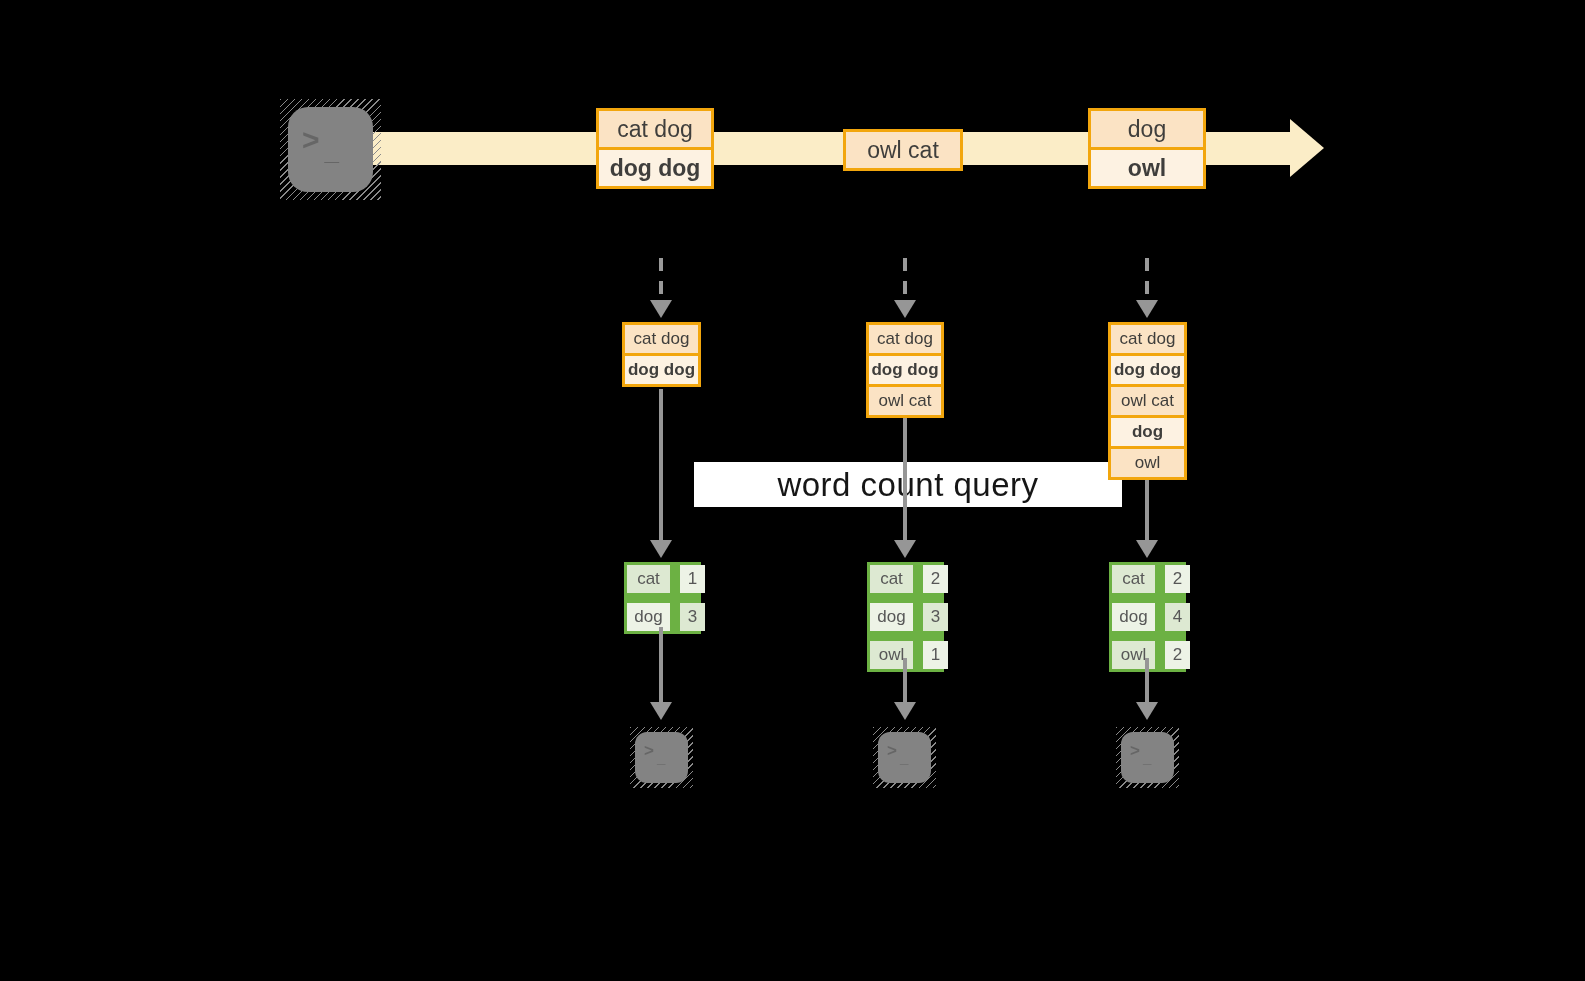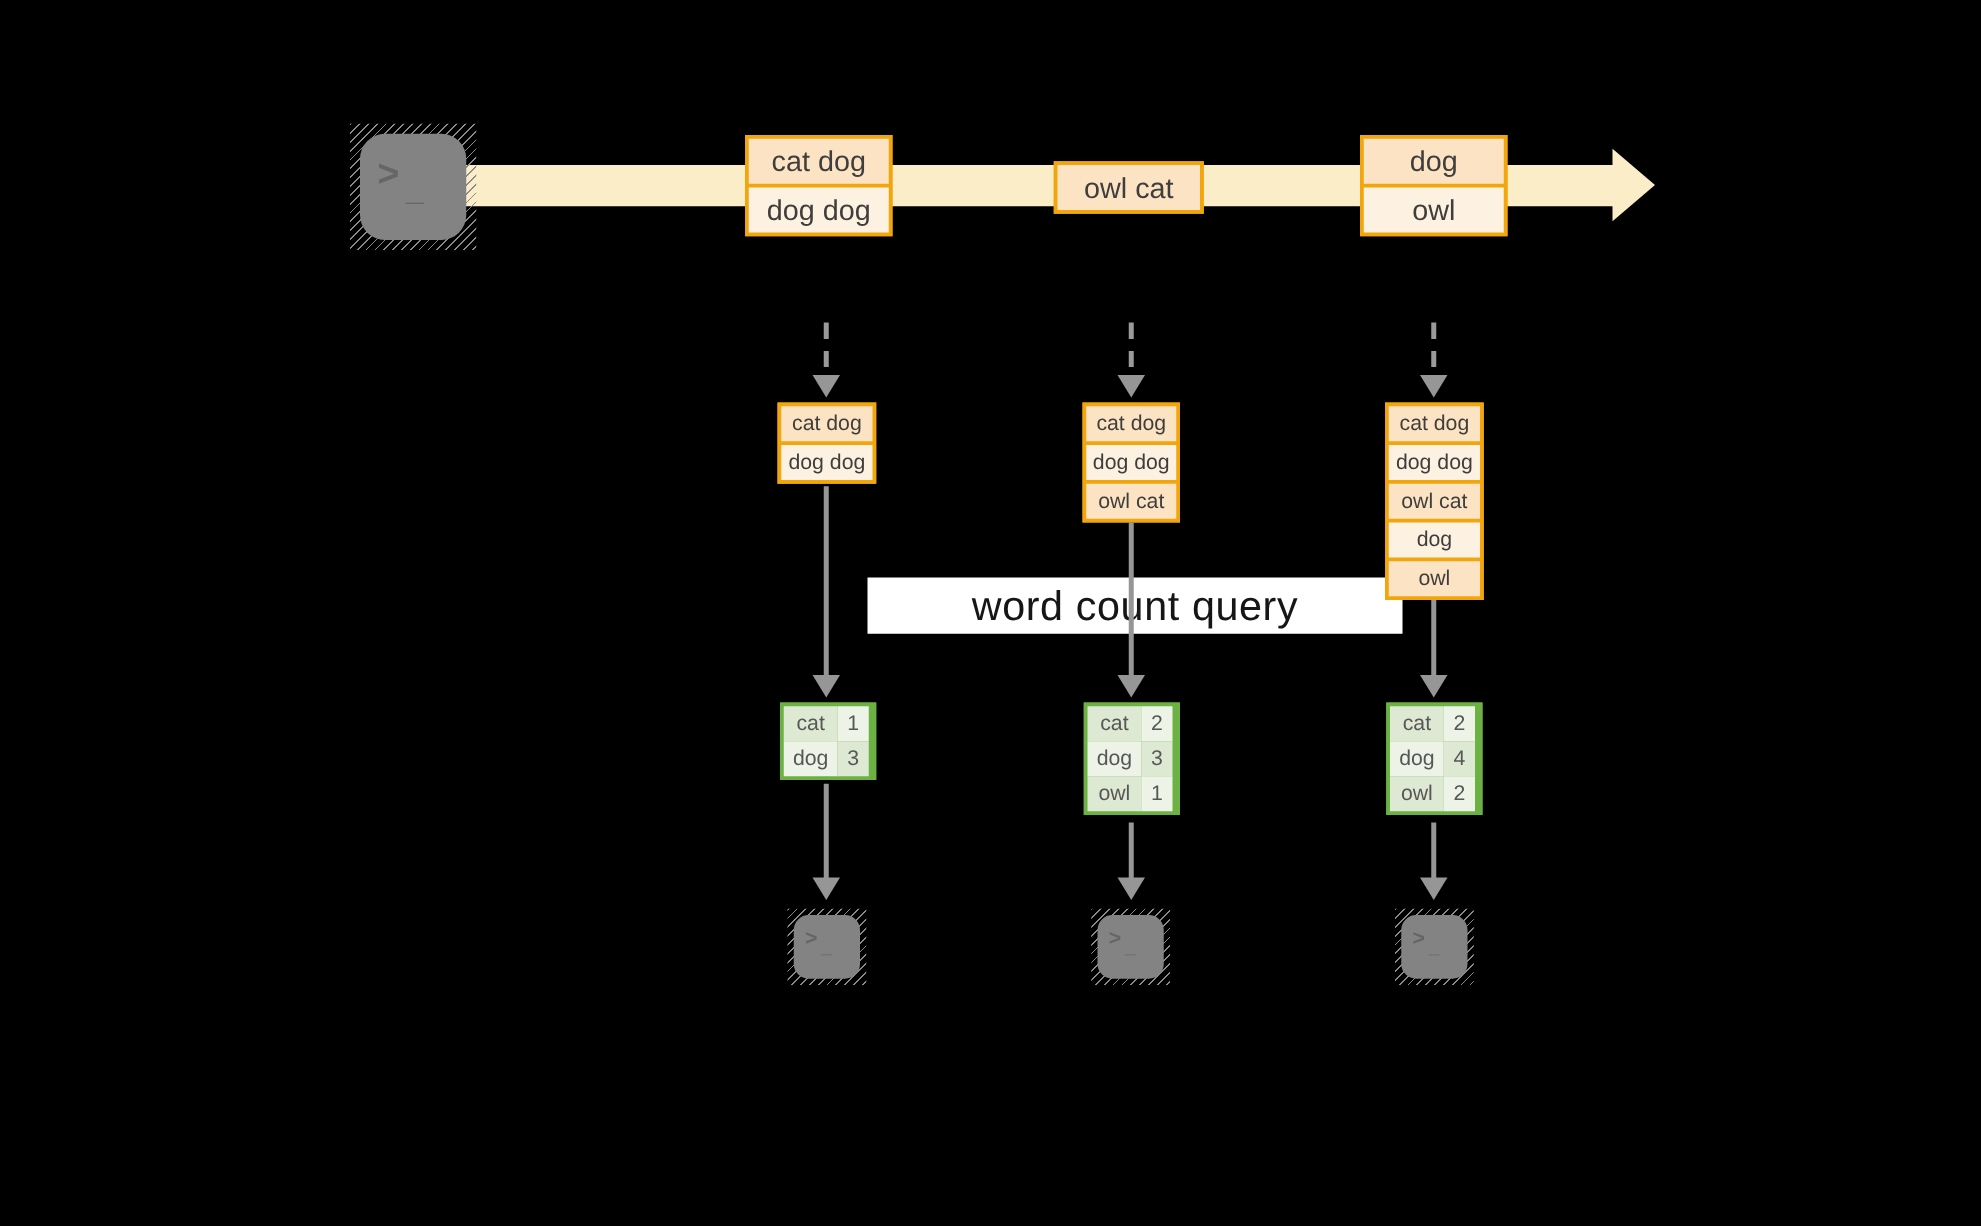--- a/index.html
+++ b/index.html
@@ -21,41 +21,41 @@
   .band-head{position:absolute; left:1290px; top:119px; width:0; height:0;
     border-top:29px solid transparent; border-bottom:29px solid transparent;
     border-left:34px solid var(--band); z-index:0;}
 
   
   .obox{position:absolute; display:flex; flex-direction:column; gap:3px;
     background:var(--amber); border:3px solid var(--amber); z-index:1;}
   .obox .row{display:block; text-align:center; color:var(--box-text); overflow:hidden; white-space:nowrap;}
   .obox.big .row{height:36px; line-height:36px; font-size:23px;}
   .r-dark{background:var(--peach-dark);}
-  .r-light{background:var(--peach-light);}
+  .r-light{background:var(--peach-light);font-weight:bold;}
   #batch1{left:596px; top:108px; width:118px;}
   #batch2{left:843px; top:129px; width:120px;}
   #batch3{left:1088px; top:108px; width:118px;}
 
   
   .stack{position:absolute; top:322px; display:flex; flex-direction:column; gap:3px;
     background:var(--amber); border:3px solid var(--amber); z-index:3;}
   .stack .row{height:28px; line-height:28px; font-size:17px; text-align:center; color:var(--box-text); white-space:nowrap;}
   #stack1{left:622px; width:79px;}
   #stack2{left:866px; width:78px;}
   #stack3{left:1108px; width:79px;}
 
   
   .banner{position:absolute; left:694px; top:462px; width:428px; height:45px;
     background:var(--banner-bg); color:var(--banner-text); z-index:2;
     font-size:33px; font-weight:300; line-height:45px; text-align:center; letter-spacing:0.5px;}
 
   
   .gtable{position:absolute; top:562px; display:grid; grid-template-columns:43px 25px;
-    grid-auto-rows:28px; gap:0; background:var(--green); border:3px solid var(--green); z-index:3;}
+    grid-auto-rows:28px; gap:10px; background:var(--green); border:3px solid var(--green); z-index:3;}
   .gtable .cell{font-size:17px; color:var(--table-text); text-align:center; line-height:28px;}
   .g-dark{background:var(--green-dark);}
   .g-light{background:var(--green-light);}
   #table1{left:624px; width:77px;}
   #table2{left:867px; width:77px;}
   #table3{left:1109px; width:77px;}
 
   
   .vline{position:absolute; width:4px; background:var(--gray-arrow); z-index:4;}
   .vdash{position:absolute; width:4px; z-index:4;

